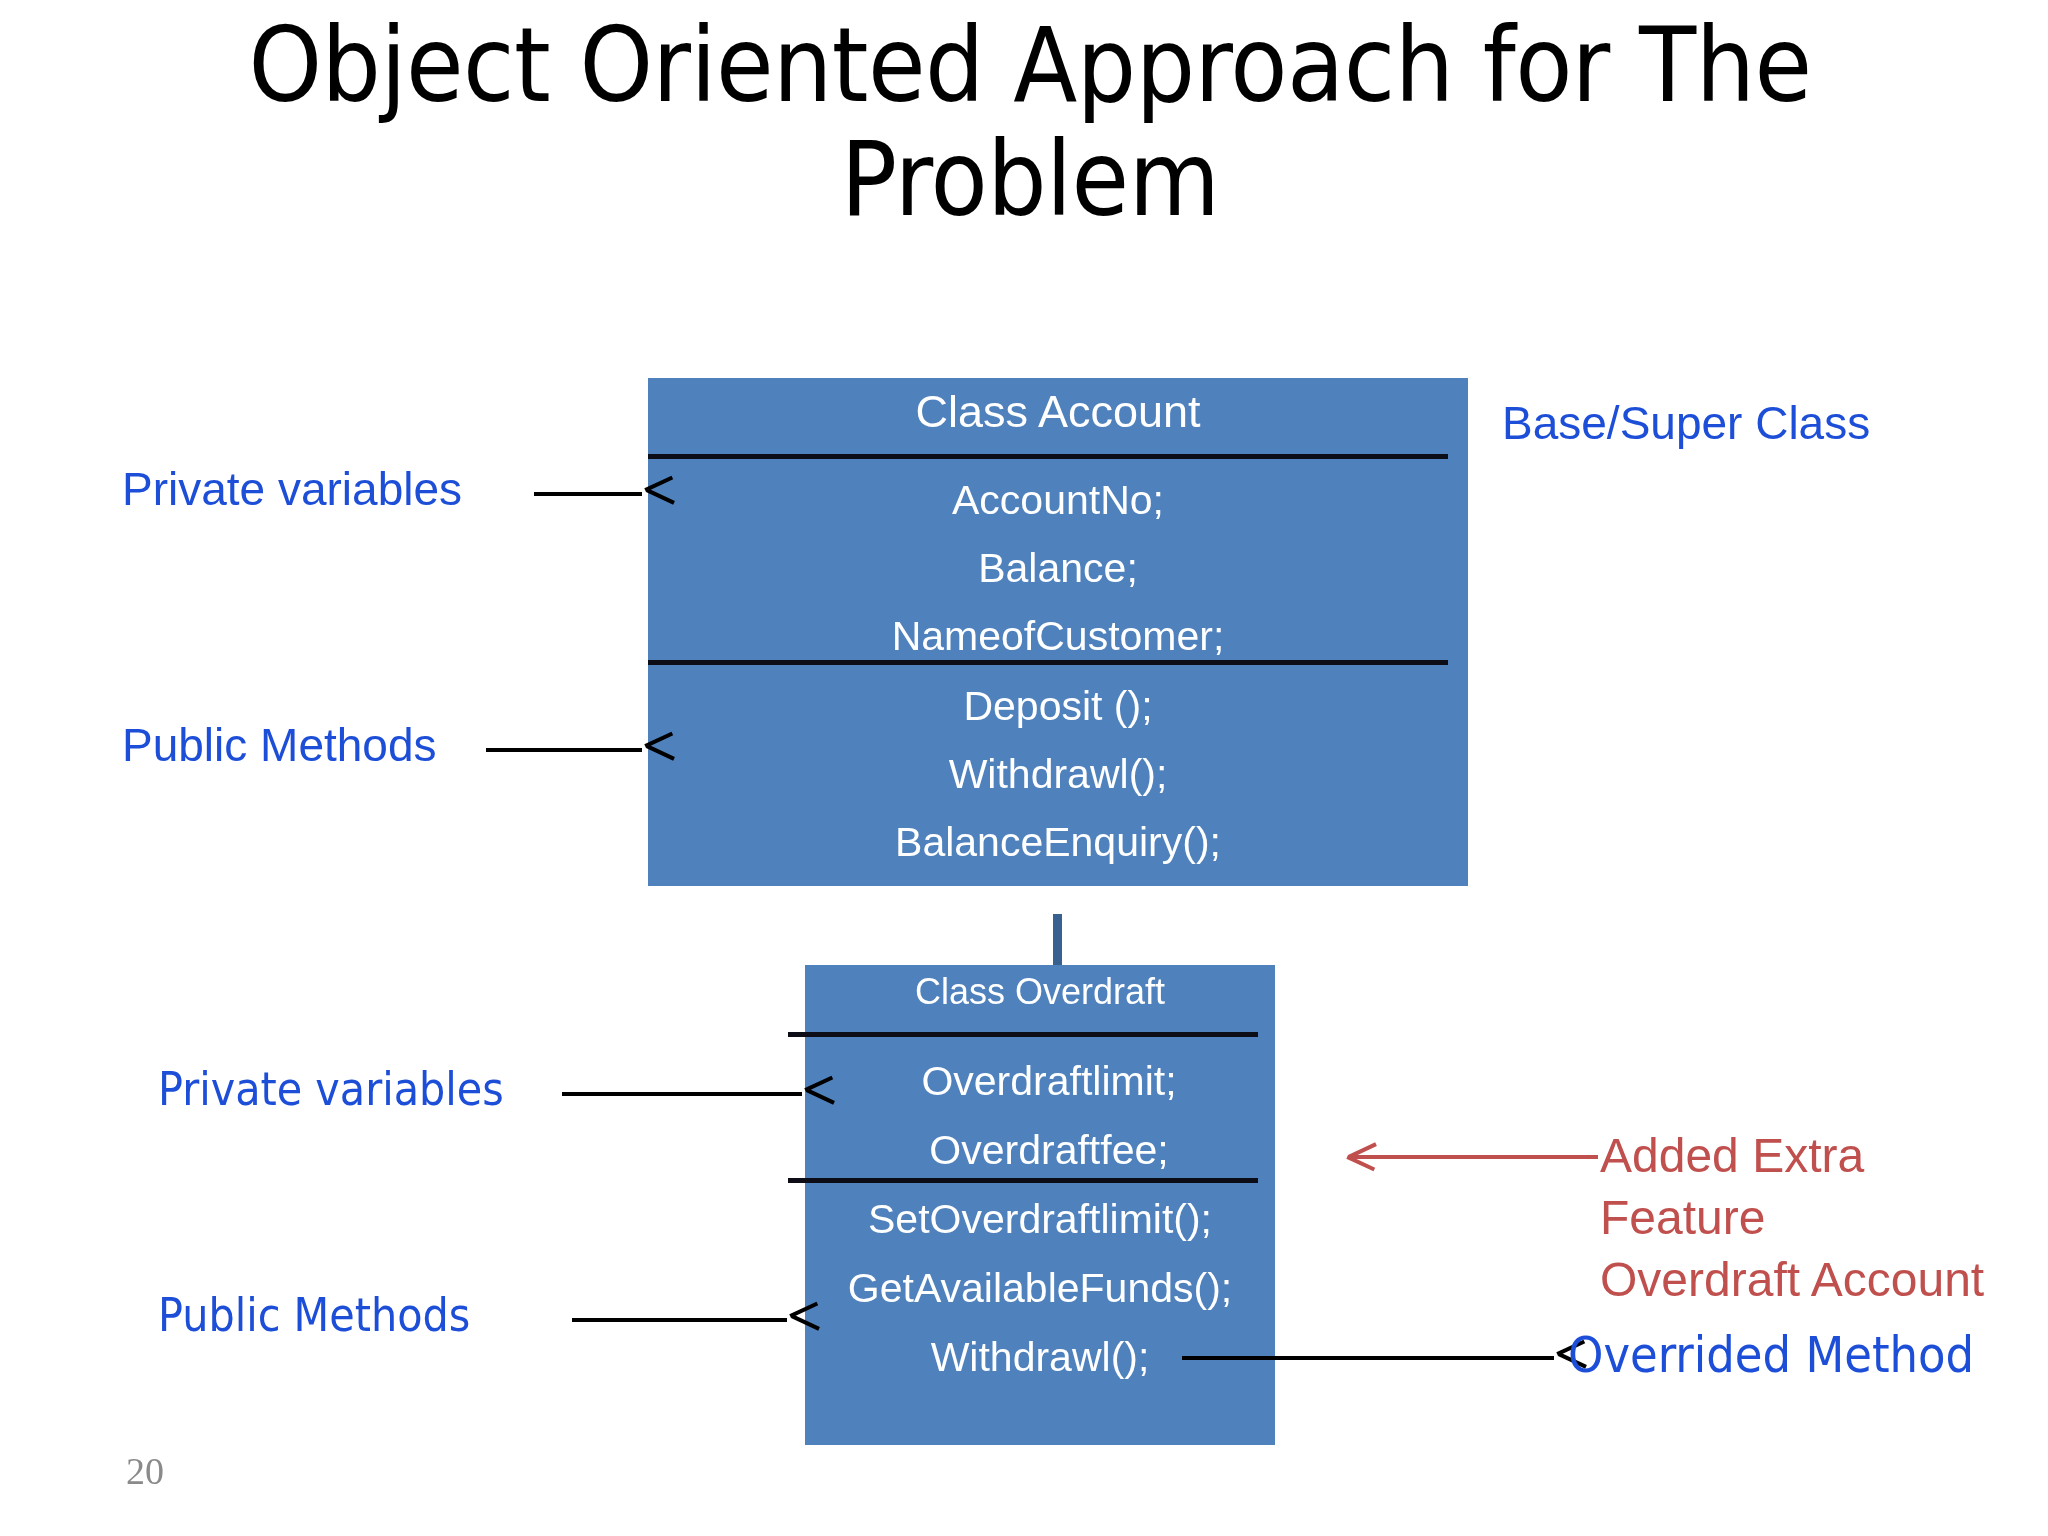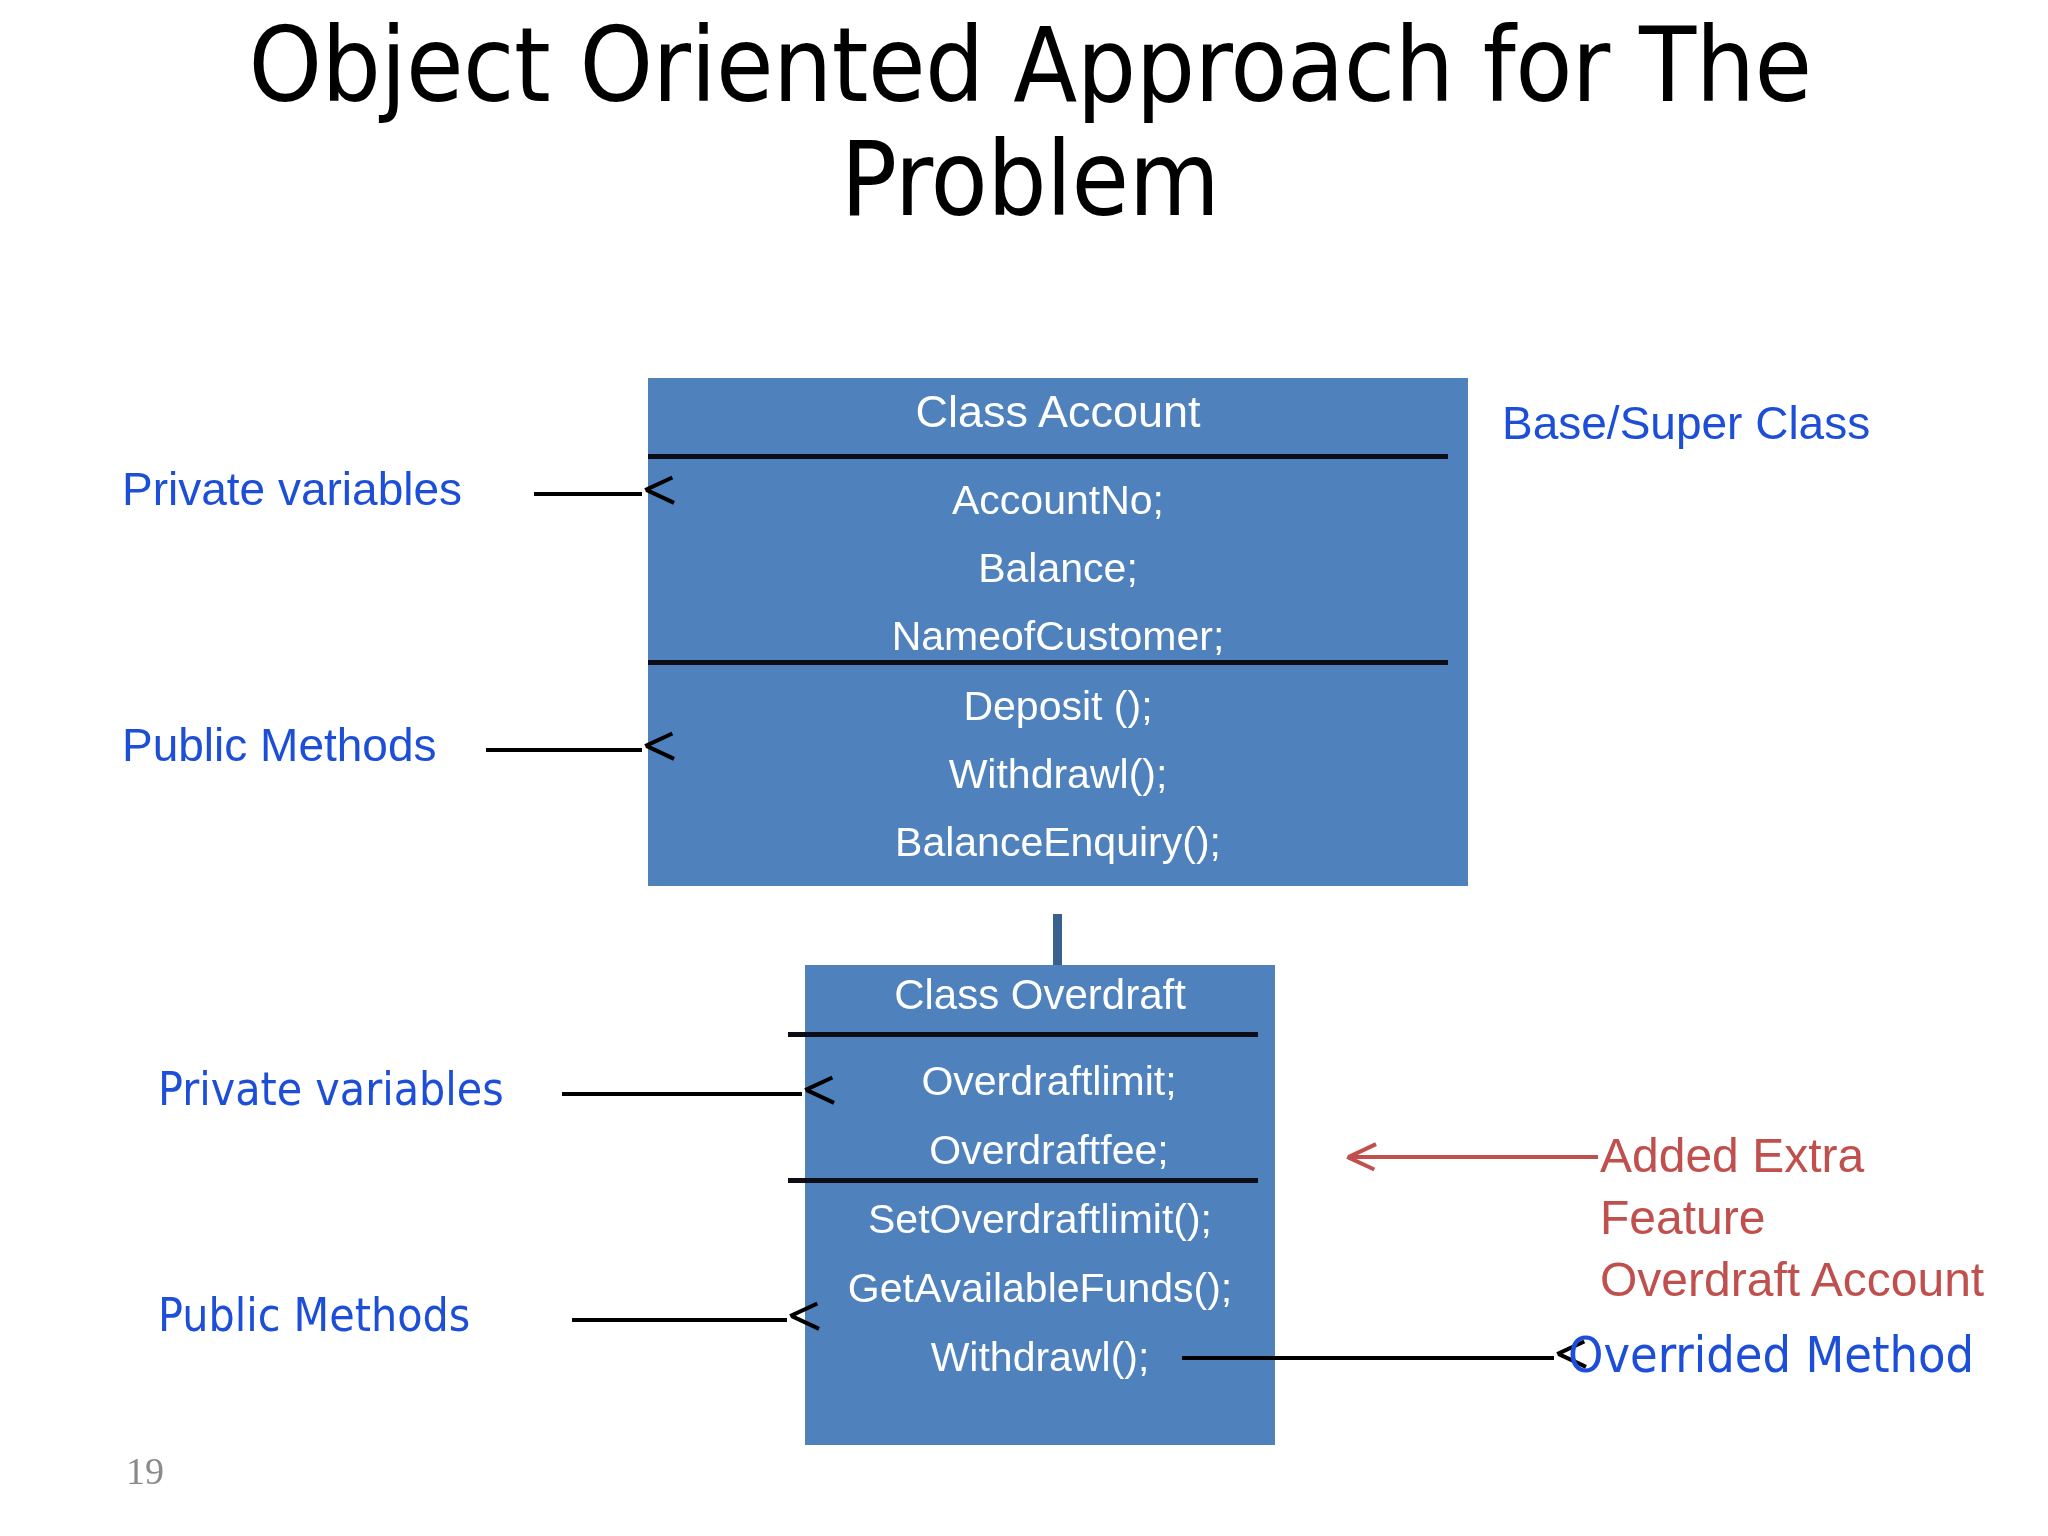--- a/index.html
+++ b/index.html
@@ -88,21 +88,21 @@
   #box-overdraft {
     left: 805px;
     top: 965px;
     width: 470px;
     height: 480px;
   }
   #box-overdraft .cb-title {
     position: absolute;
     left: 0; right: 0;
     top: 6px;
-    font-size: 42px;
+    font-size: 36px;
   }
   #box-overdraft .sep1 { left: -17px; top: 67px; width: 470px; }
   #box-overdraft .sep2 { left: -17px; top: 213px; width: 470px; }
   #box-overdraft .attrs {
     position: absolute;
     left: 18px; right: 0;
     top: 72px;
     margin-top: 10px;
   }
   #box-overdraft .methods {
@@ -271,15 +271,15 @@
     <div>Added Extra Feature</div>
     <div>Overdraft Account</div>
   </div>
 
   <div class="arrow-h arrow-right" style="left:1182px; top:1356px; width:372px;">
     <div class="shaft" style="width:372px;"></div>
     <div class="head" style="left:346px; top:0;"></div>
   </div>
   <div class="side-label condensed" style="left:1568px; top:1326px; font-size:50px;">Overrided Method</div>
 
-  <div id="page-number">19</div>
+  <div id="page-number">20</div>
 
 </div>
 
 </body></html>

